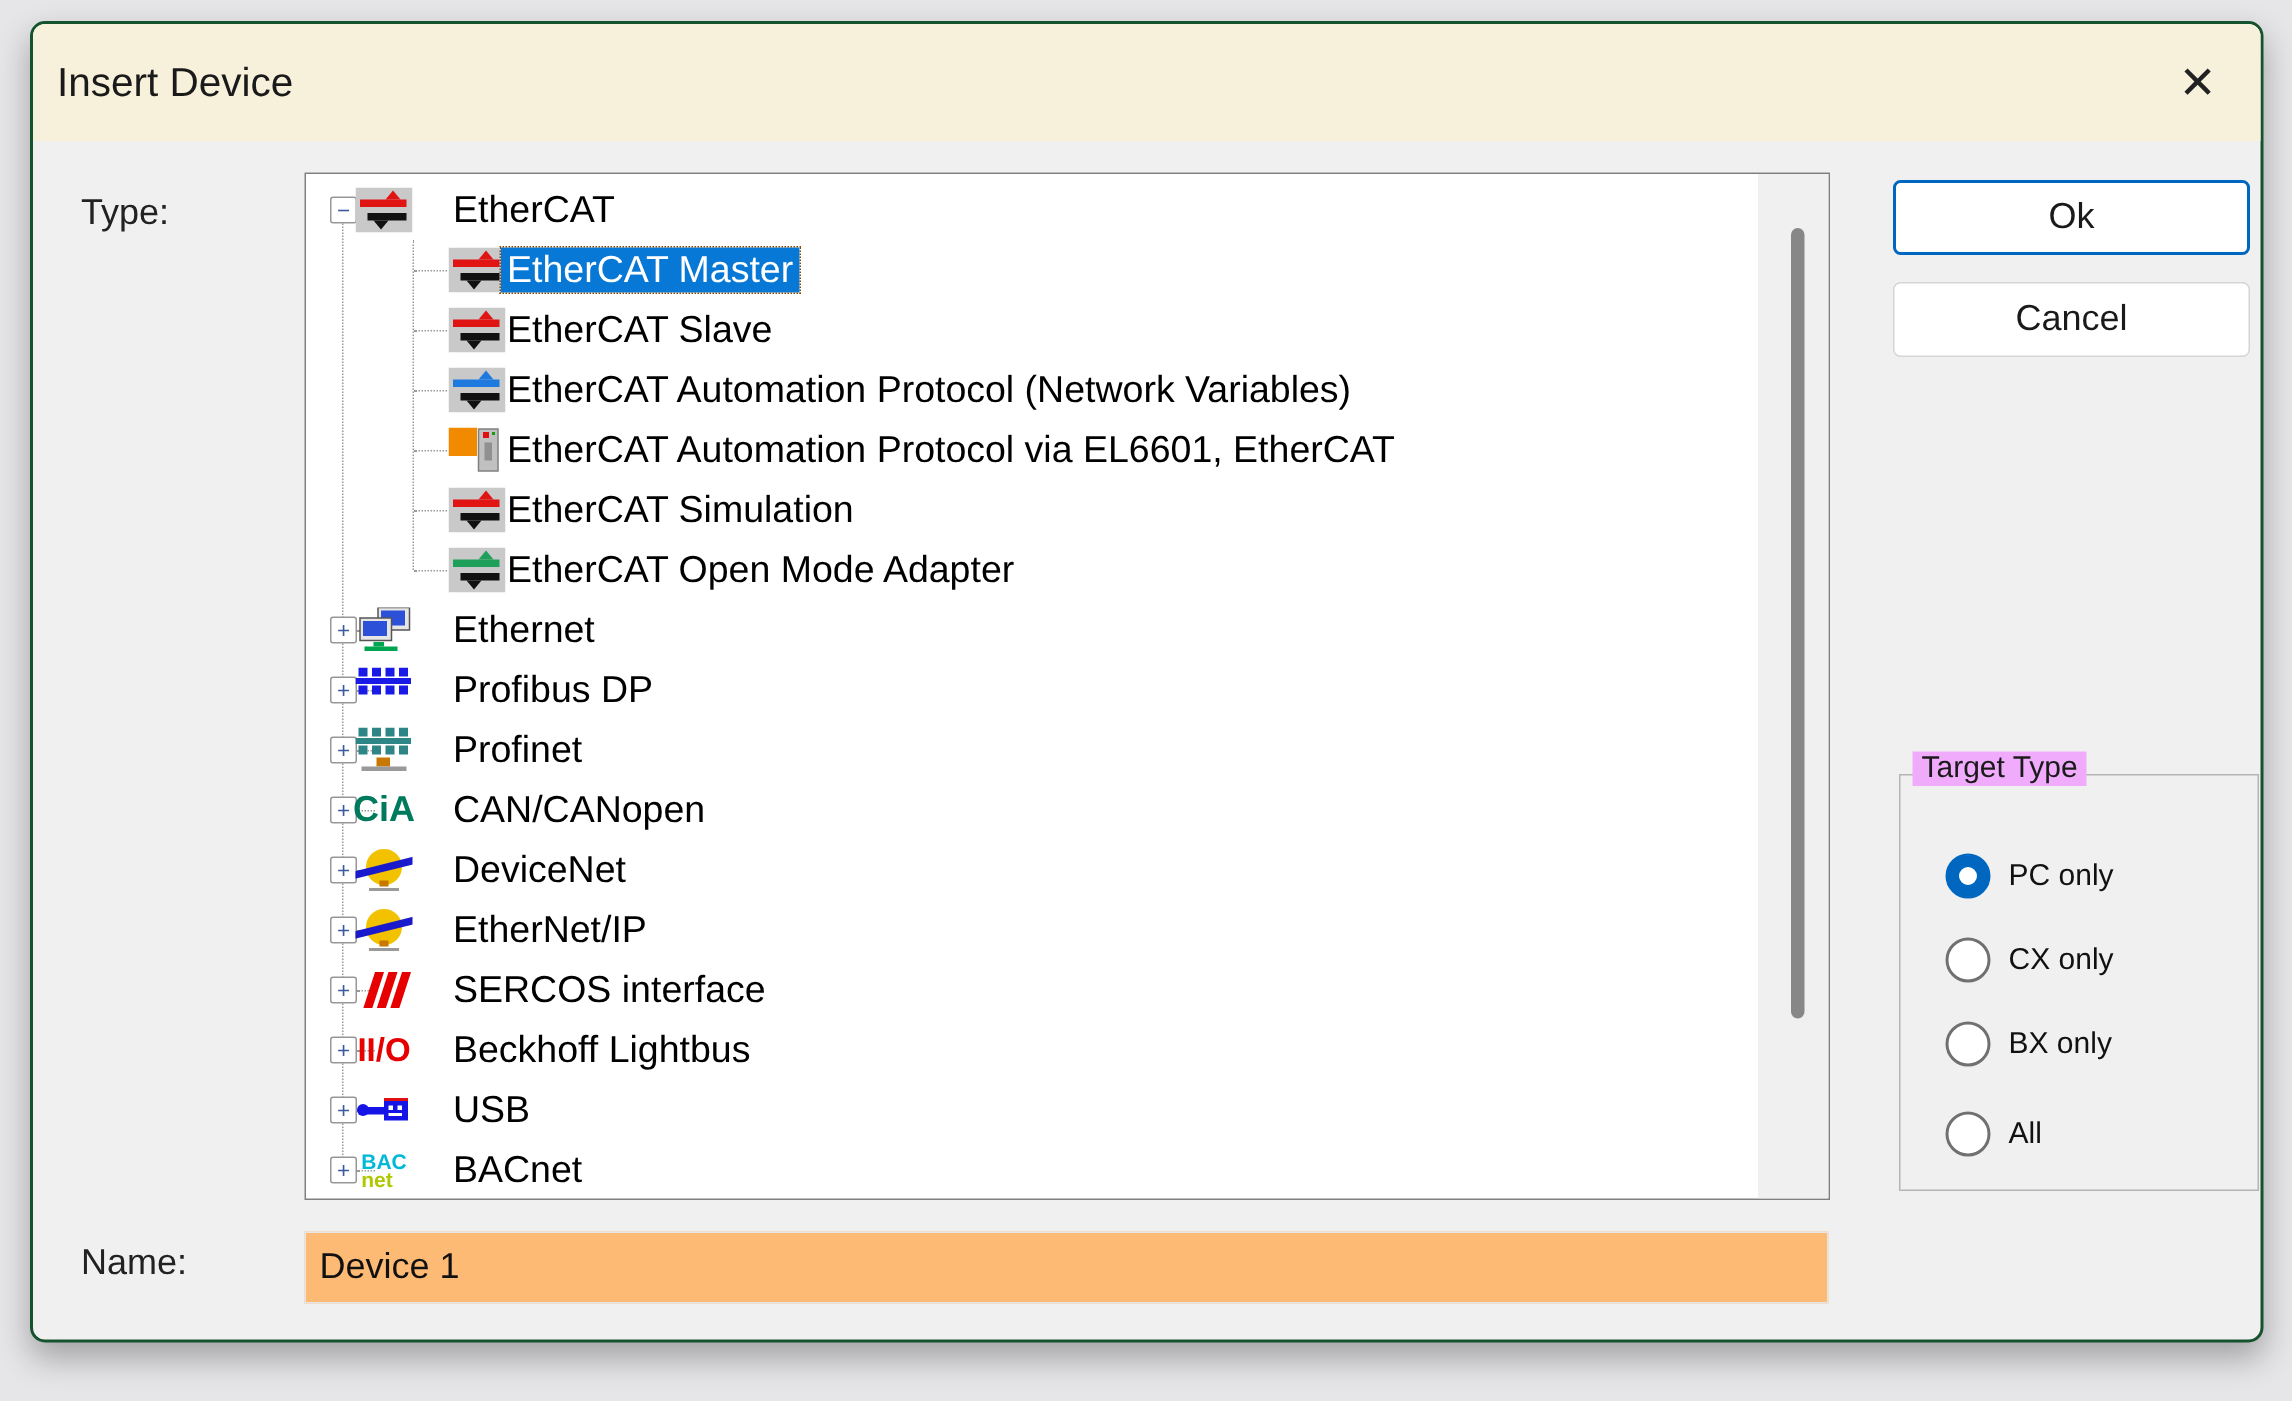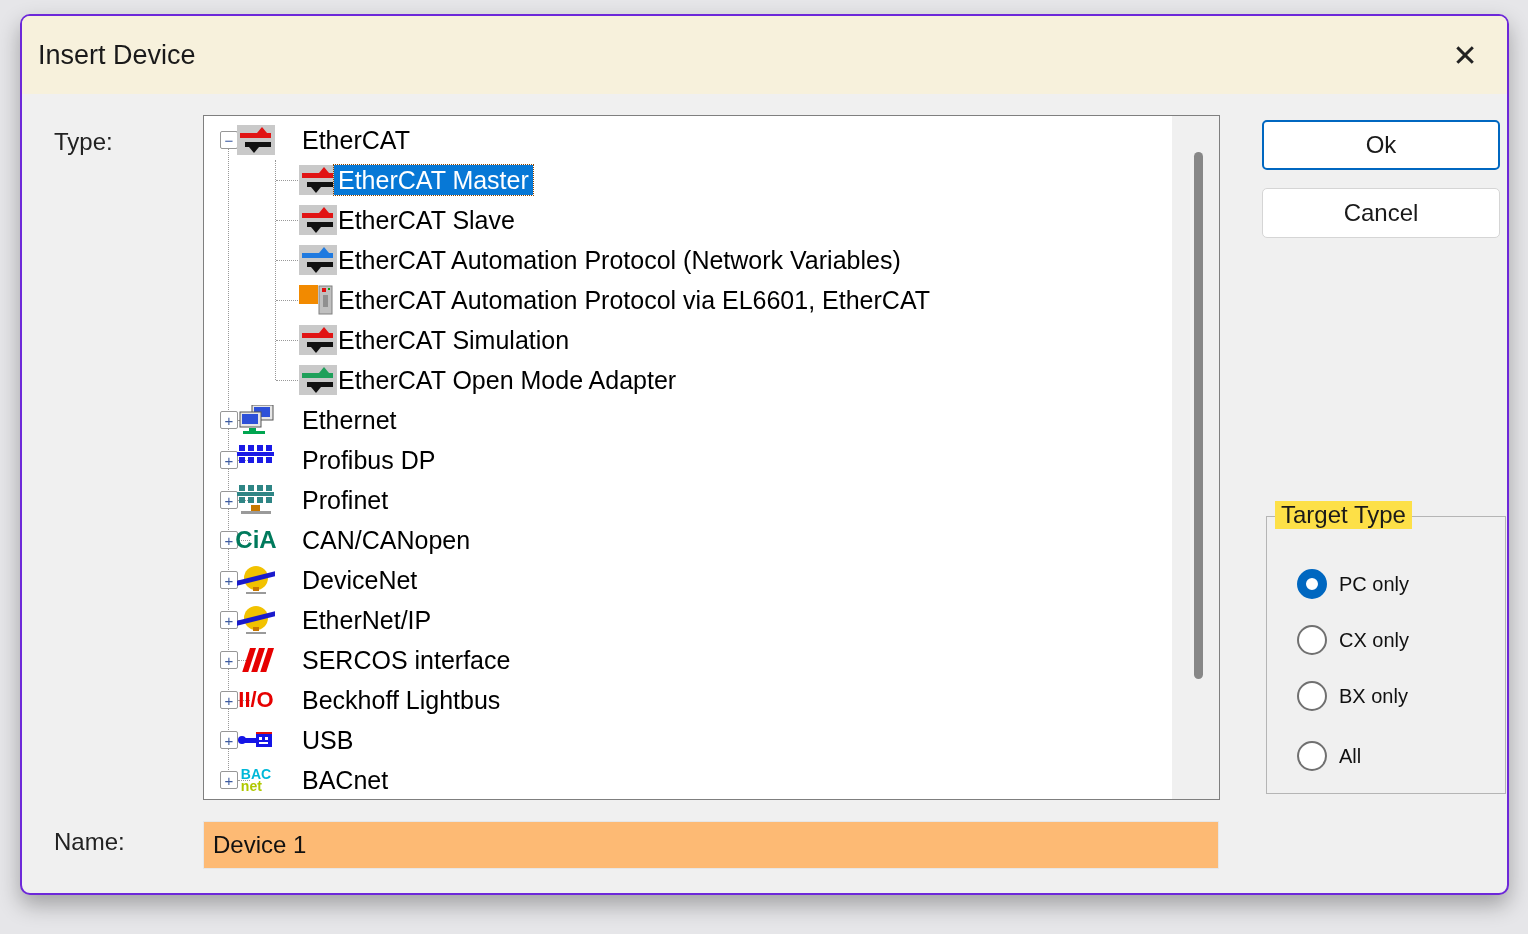--- a/index.html
+++ b/index.html
@@ -1,20 +1,20 @@
 <!DOCTYPE html>
 <html><head>
 <meta charset="utf-8">
 <style>
   html,body{margin:0;padding:0;width:1528px;height:934px;background:#e6e6e9;overflow:hidden;
     font-family:"Liberation Sans", sans-serif;}
   *{box-sizing:border-box;}
 
   .dialog{position:absolute;left:20px;top:14px;width:1489px;height:881px;background:#f0f0f0;
-    border:2px solid #6d28d9;border-radius:10px;box-shadow:0 10px 22px rgba(0,0,0,.30);}
+    border:2px solid #14532d;border-radius:10px;box-shadow:0 10px 22px rgba(0,0,0,.30);}
   .titlebar{position:absolute;left:0;top:0;right:0;height:78px;background:#f7f1dc;
     border-radius:8px 8px 0 0;display:flex;align-items:center;}
   .title{padding-left:16px;font-size:27px;color:#1a1a1a;}
   .closebtn{position:absolute;right:18px;top:16px;width:48px;height:46px;display:flex;
     align-items:center;justify-content:center;font-size:30px;font-weight:200;color:#222;cursor:pointer;}
 
   .lbl{position:absolute;font-size:24px;color:#222;}
   #type-label{left:32px;top:112px;}
   #name-label{left:32px;top:812px;}
 
@@ -37,21 +37,21 @@
 
   .sb-track{position:absolute;right:0;top:0;width:47px;height:683px;background:#f0f0f0;}
   .sb-thumb{position:absolute;left:22px;top:36px;width:9px;height:527px;background:#878787;border-radius:5px;}
 
   .btn{position:absolute;left:1240px;width:238px;height:50px;background:#fff;border-radius:5px;
     font-size:24px;color:#1a1a1a;display:flex;align-items:center;justify-content:center;cursor:pointer;}
   #ok-btn{top:104px;border:2px solid #0067c0;}
   #cancel-btn{top:172px;border:1px solid #d5d5d5;}
 
   .group{position:absolute;left:1242px;top:500px;width:240px;height:278px;border:1px solid #b5b5b5;}
-  .legend{position:absolute;left:8px;top:-16px;background:#fde047;padding:0 6px;font-size:24px;color:#1a1a1a;}
+  .legend{position:absolute;left:8px;top:-16px;background:#f0abfc;padding:0 6px;font-size:20px;color:#1a1a1a;}
   .radio-row{position:absolute;left:30px;height:34px;display:flex;align-items:center;gap:12px;cursor:pointer;}
   .rcirc{width:30px;height:30px;border-radius:50%;background:#fff;border:2px solid #707070;flex:0 0 auto;}
   .rcirc.sel{border:9px solid #0067c0;}
   .rlabel{font-size:20px;color:#111;white-space:nowrap;}
 
   #name-input{position:absolute;left:181px;top:805px;width:1016px;height:48px;border:1px solid #e6e6e6;
     background:#fdba74;font-size:24px;font-family:"Liberation Sans",sans-serif;color:#111;padding:0 0 0 9px;outline:none;}
 </style>
 </head>
 <body>

